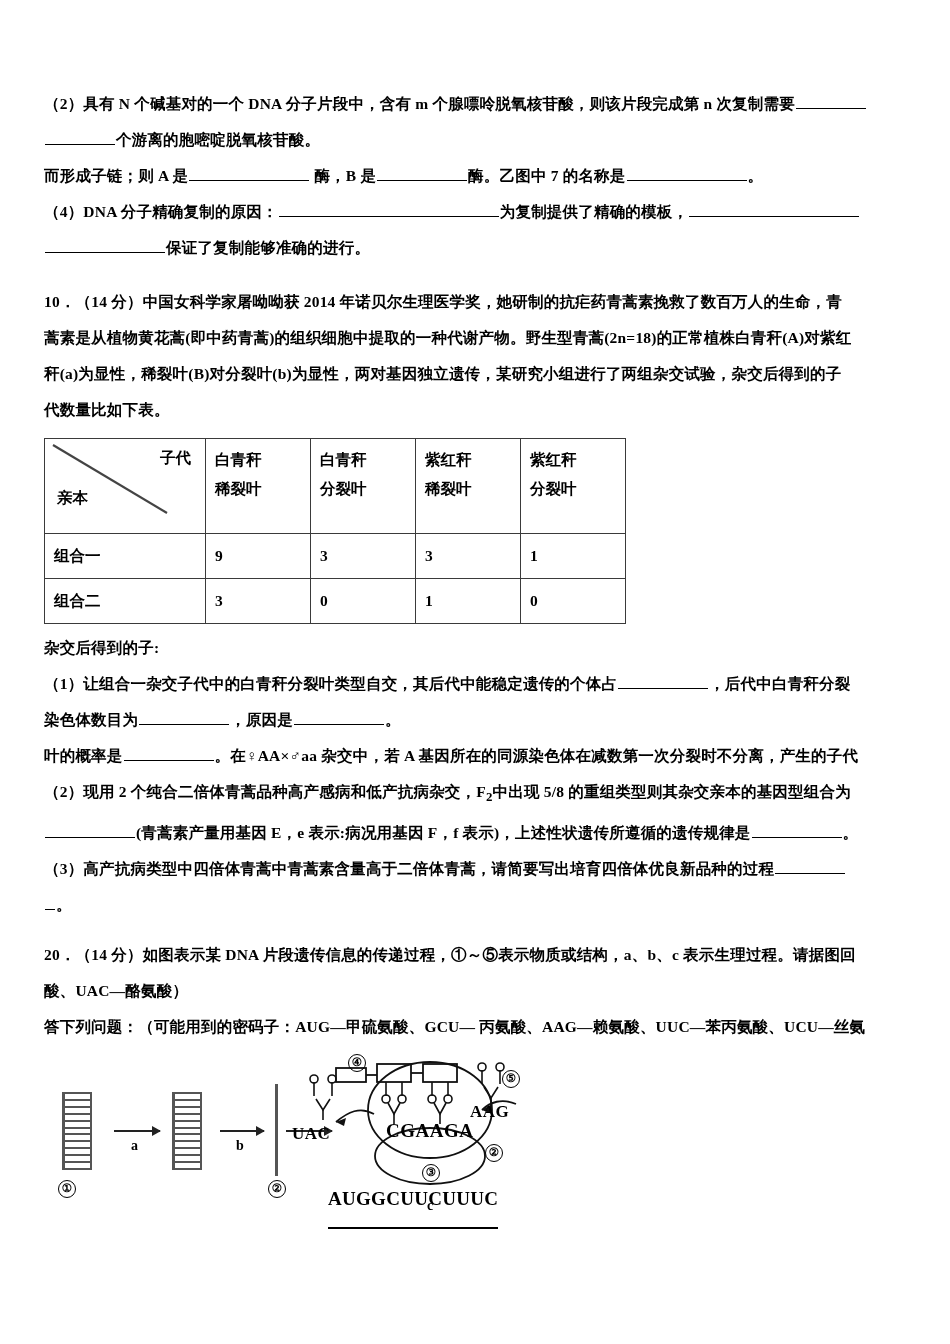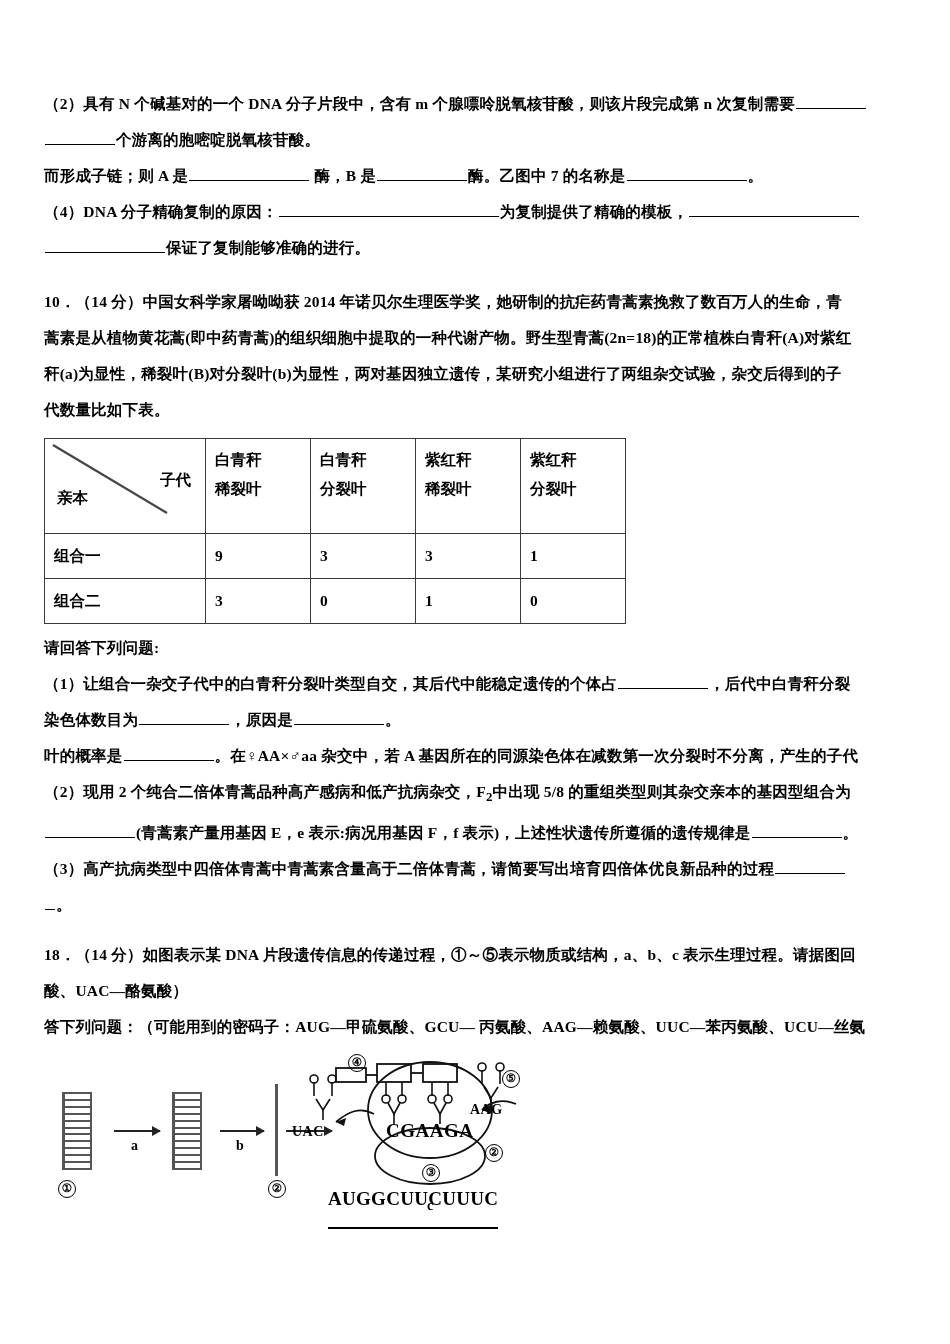--- a/index.html
+++ b/index.html
@@ -93,21 +93,21 @@
   .corner-inner { position: absolute; inset: 0; }
   .corner-diag {
     position: absolute;
     left: 0; top: 0;
     width: 100%; height: 100%;
     overflow: hidden;
   }
   .corner-child {
     position: absolute;
     right: 14px;
-    top: 26px;
+    top: 4px;
     font-size: 15.5px;
   }
   .corner-parent {
     position: absolute;
     left: 12px;
     top: 44px;
     font-size: 15.5px;
   }
 
   
@@ -174,21 +174,21 @@
     font-weight: 700;
   }
   .lbl.mrna {
     font-size: 19px;
     letter-spacing: 0.3px;
     border-bottom: 2px solid #000;
     padding-bottom: 17px;
     margin-top: 46px;
   }
   .lbl.cod {
-    font-size: 14px;
+    font-size: 17px;
     letter-spacing: 0.5px;
   }
   .circ {
     display: inline-block;
     border: 1.5px solid #000;
     border-radius: 50%;
     width: 16px;
     height: 16px;
     line-height: 15px;
     text-align: center;
@@ -279,21 +279,21 @@
           <td class="num">3</td>
           <td class="num">0</td>
           <td class="num">1</td>
           <td class="num">0</td>
         </tr>
       </tbody>
         </table>
     </div>
 
     <p class="para" style="margin-top:6px">
-      <span>请回答下列问题:</span>
+      <span>杂交后得到的子:</span>
     </p>
 
     <p class="para">
       <span>（1）让组合一杂交子代中的白青秆分裂叶类型自交，其后代中能稳定遗传的个体占</span><span class="blank b-md"></span><span>，后代中白青秆分裂</span>
     </p>
     <p class="para">
       <span>染色体数目为</span><span class="blank b-md"></span><span>，原因是</span><span class="blank b-md"></span><span>。</span>
     </p>
     <p class="para">
       <span>叶的概率是</span><span class="blank b-md"></span><span>。在♀AA×♂aa 杂交中，若 A 基因所在的同源染色体在减数第一次分裂时不分离，产生的子代</span>
@@ -308,21 +308,21 @@
 
     <p class="para">
       <span>（3）高产抗病类型中四倍体青蒿中青蒿素含量高于二倍体青蒿，请简要写出培育四倍体优良新品种的过程</span><span class="blank b-sm"></span>
     </p>
     <p class="para">
       <span class="blank" style="width:10px"></span><span>。</span>
     </p>
 
     <div style="height:14px"></div>
     <p class="para">
-      <span>18．（14 分）如图表示某 DNA 片段遗传信息的传递过程，①～⑤表示物质或结构，a、b、c 表示生理过程。请据图回</span>
+      <span>20．（14 分）如图表示某 DNA 片段遗传信息的传递过程，①～⑤表示物质或结构，a、b、c 表示生理过程。请据图回</span>
     </p>
     <p class="para">
       <span>酸、UAC—酪氨酸）</span>
     </p>
     <p class="para">
       <span>答下列问题：（可能用到的密码子：AUG—甲硫氨酸、GCU— 丙氨酸、AAG—赖氨酸、UUC—苯丙氨酸、UCU—丝氨</span>
     </p>
 
   </div>
 

